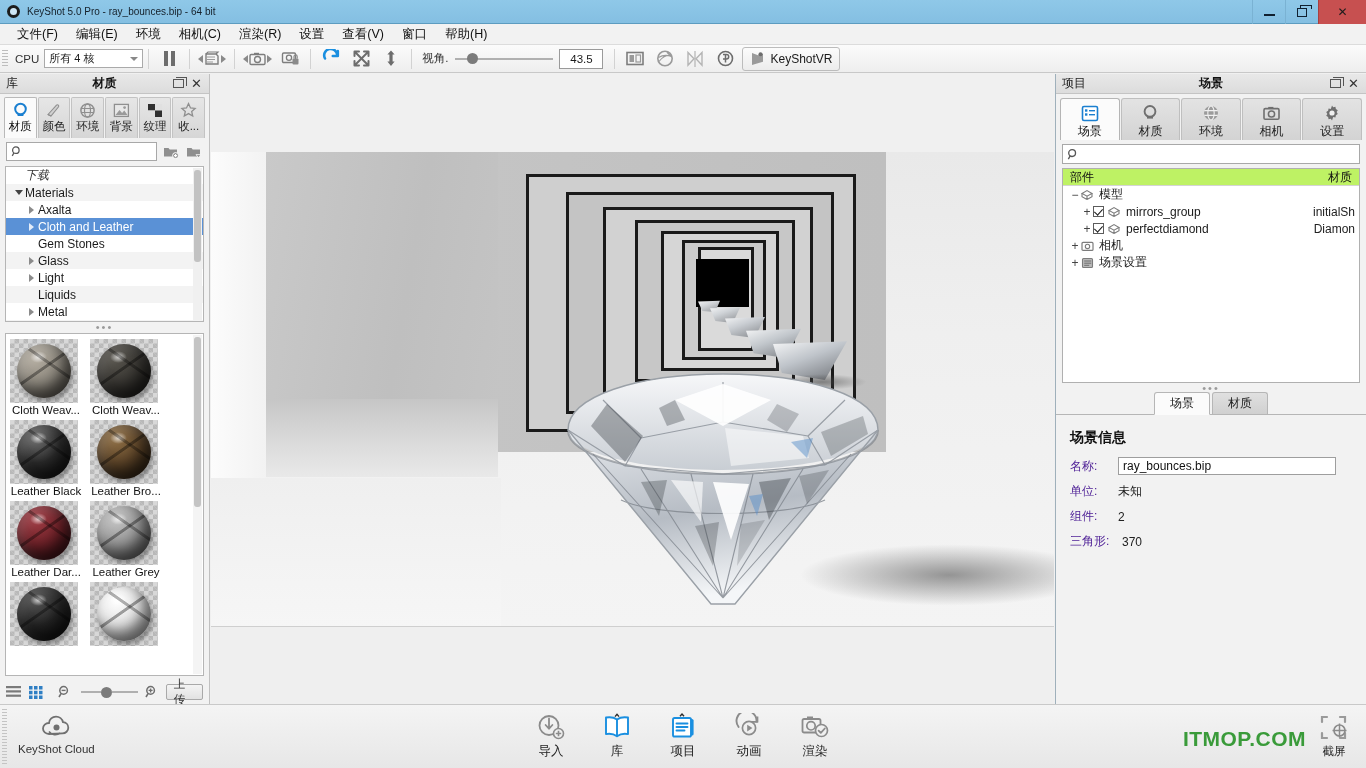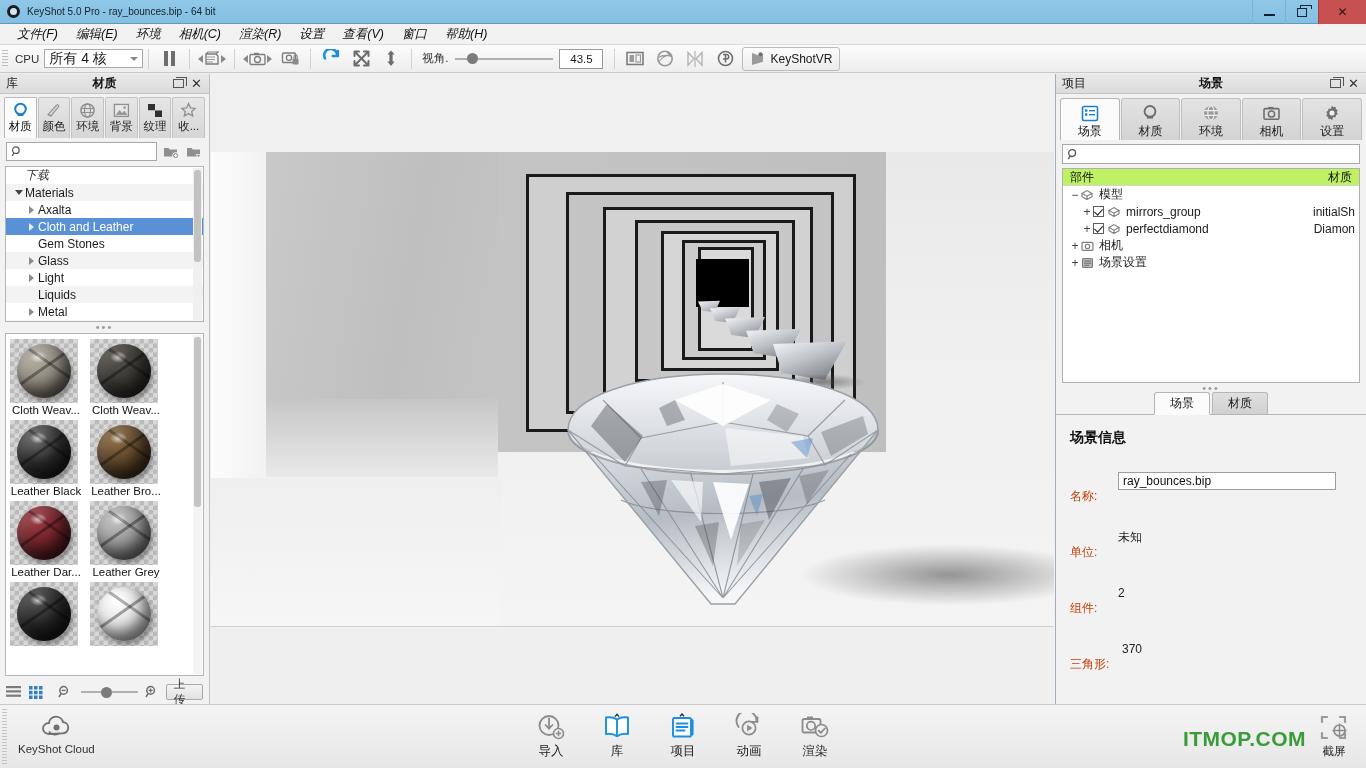--- a/index.html
+++ b/index.html
@@ -39,36 +39,36 @@
   .tb-min-glyph{ width:11px; height:2px; background:#102030; margin-top:6px;}
   .tb-max-glyph{ width:10px; height:9px; border:1.5px solid #102030; position:relative;}
   .tb-max-glyph::before{content:"";position:absolute;left:1.5px;top:-3.5px;width:10px;height:3px;border:1.5px solid #102030;border-bottom:none;}
 
   
   .menubar {
     position:absolute; left:0; top:24px; width:1366px; height:21px;
     background:#f2f2f2; border-bottom:1px solid #dcdcdc;
     display:flex; align-items:center; padding-left:8px;
   }
-  .menu-item { padding:2px 9px; font-size:12.5px; color:#111; cursor:default; white-space:nowrap;font-style:italic;}
+  .menu-item { padding:2px 9px; font-size:12.5px; color:#111; cursor:default; white-space:nowrap;}
 
   
   .toolbar {
     position:absolute; left:0; top:45px; width:1366px; height:28px;
     background: linear-gradient(#fbfbfb,#eeeeee);
     border-bottom:1px solid #c8c8c8;
     display:flex; align-items:center;
   }
   .tgrip{ width:6px; height:18px; margin-left:2px; margin-right:2px;
     background: repeating-linear-gradient(to bottom,#bdbdbd 0,#bdbdbd 1px,transparent 1px,transparent 3px);}
   .tlabel{ font-size:11.5px; color:#333; padding:0 5px; }
   .tsep{ width:1px; height:20px; background:#d2d2d2; margin:0 5px; }
   .tsel{
     height:19px; width:99px; border:1px solid #aaa; background:#fff;
-    display:flex; align-items:center; padding:0 4px; font-size:14px; position:relative;
+    display:flex; align-items:center; padding:0 4px; font-size:11px; position:relative;
   }
   .tsel .arrow{ position:absolute; right:4px; top:7px;
     border-left:4px solid transparent; border-right:4px solid transparent; border-top:4px solid #888;}
   .tbtn{
     height:24px; min-width:26px; display:flex; align-items:center; justify-content:center;
     margin:0 2px; border:1px solid transparent; border-radius:2px; cursor:pointer;
   }
   .tbtn.framed{ border:1px solid #bcbcbc; background:linear-gradient(#fcfcfc,#ececec); border-radius:3px; padding:0 6px; gap:4px;}
   .icon-pause{ display:flex; gap:3px; }
   .icon-pause i{ width:4px; height:15px; background:#6d6d6d; display:block;}
@@ -259,21 +259,21 @@
   .subtab{
     width:56px; text-align:center; font-size:12px; padding:2px 0 2px 0;
     background:linear-gradient(#e0e0e0,#d0d0d0); border:1px solid #b6b6b6; border-bottom:none;
     border-radius:3px 3px 0 0; cursor:pointer;
   }
   .subtab.active{ background:#fbfbfb; border-bottom:1px solid #fbfbfb; margin-bottom:-1px;}
 
   .sceneinfo{ padding:14px 12px 0 14px; font-size:12px; }
   .si-title{ font-size:14px; font-weight:bold; margin-bottom:10px; color:#111;}
   .si-row{ display:flex; align-items:center; margin-bottom:8px; }
-  .si-lab{ width:48px; color:#c2410c;margin-top:31px; }
+  .si-lab{ width:48px; color:#4c1d95; }
   .si-val{ color:#222; }
   .si-input{
     flex:1; height:18px; border:1px solid #9e9e9e; background:#fff; padding:0 4px;
     font-size:12px; line-height:16px; color:#111; max-width:218px;
   }
 
   
   .bottombar{
     position:absolute; left:0; top:704px; width:1366px; height:64px;
     background:linear-gradient(#f4f4f4,#e7e7e7); border-top:1px solid #c9c9c9;

